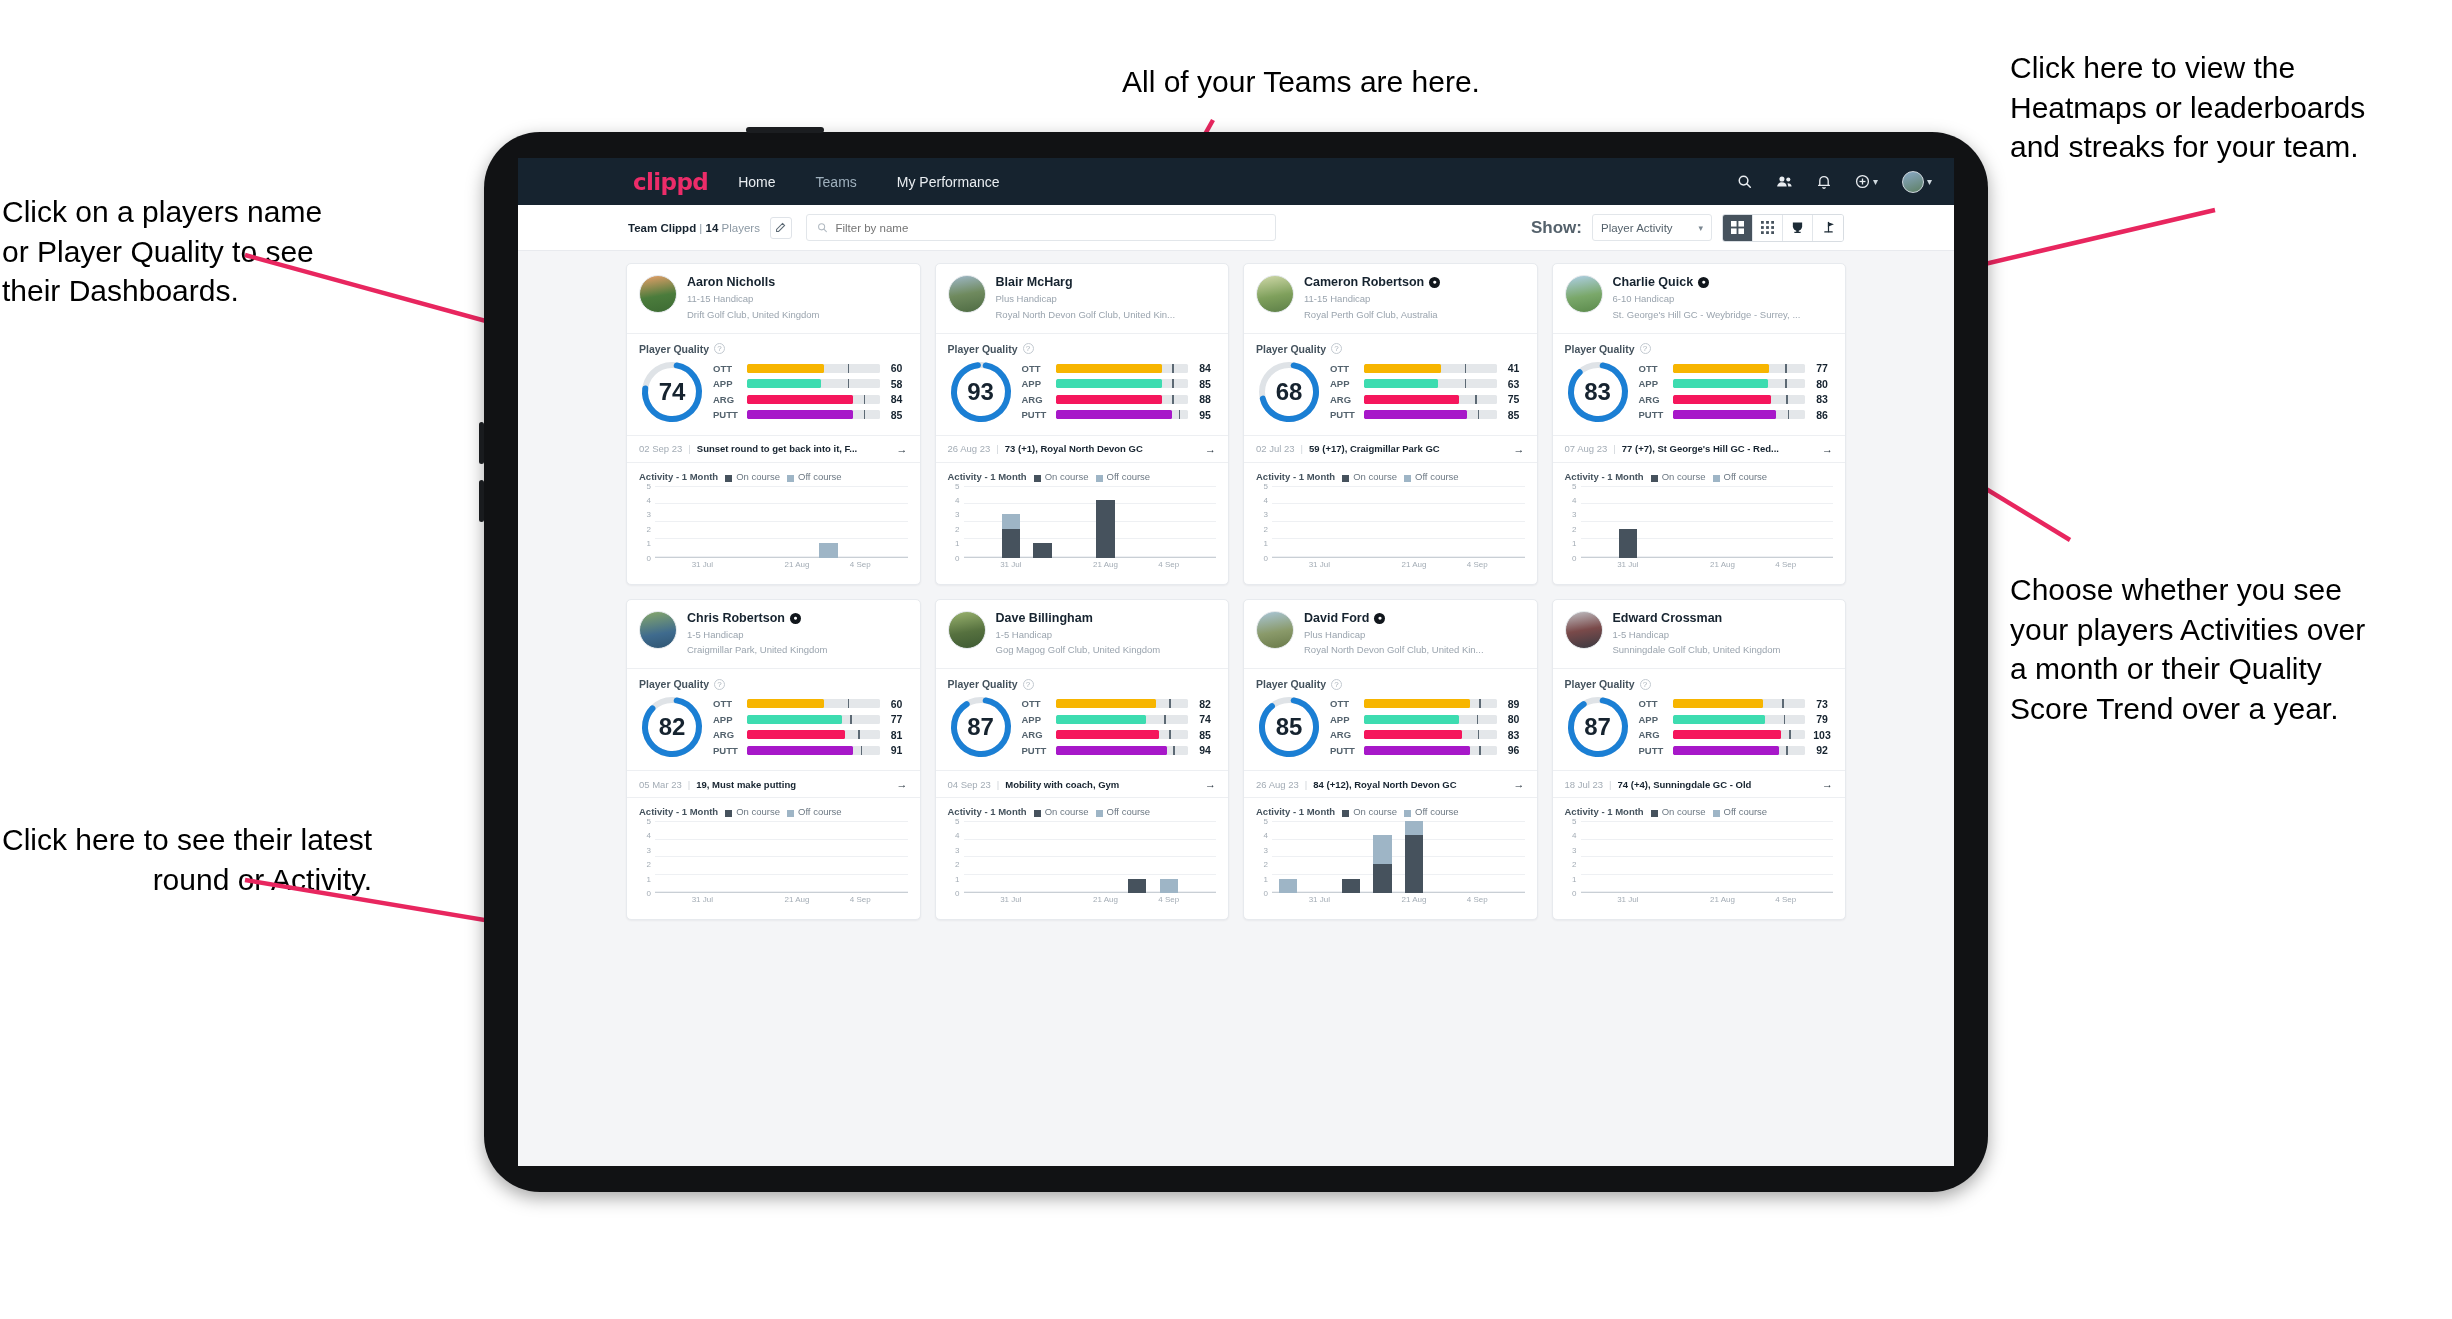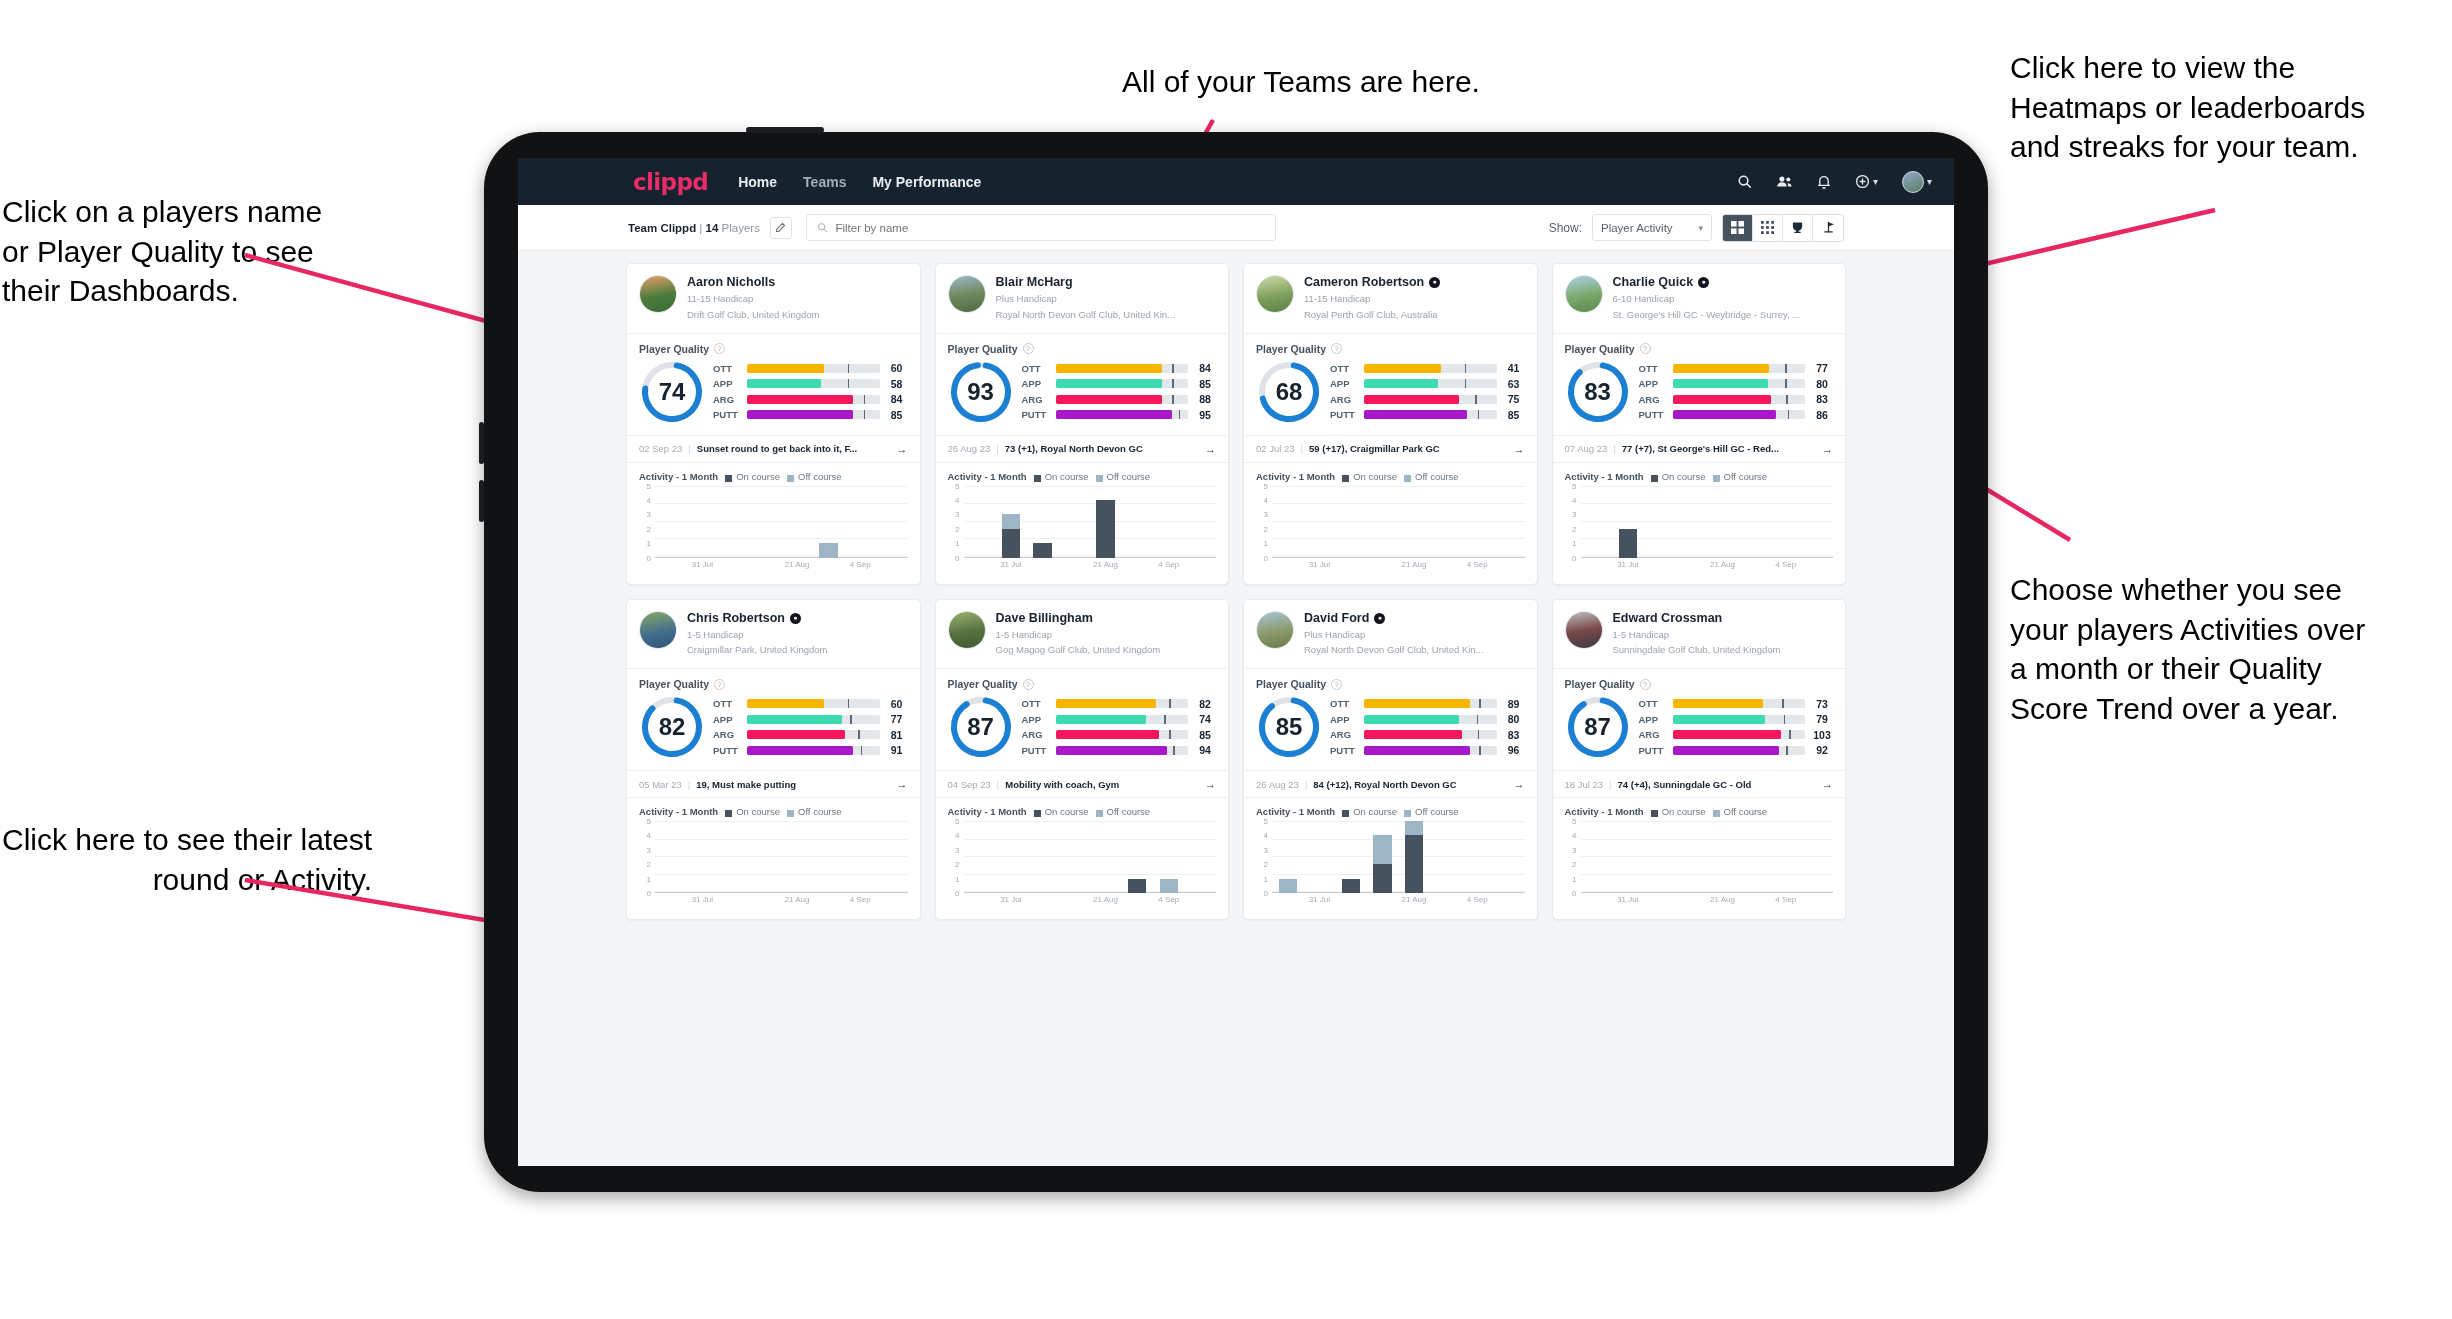--- a/index.html
+++ b/index.html
@@ -62,21 +62,21 @@
   .navbar {
     height: 47px; background: #16232f;
     display: flex; align-items: center;
     padding: 0 22px 0 0;
   }
   .brand {
     color: #ec2c69; font-size: 23px; font-weight: 700;
     letter-spacing: -0.6px; margin-left: 115px; margin-right: 30px;
     font-family: "DejaVu Sans", sans-serif;
   }
-  .nav-links { display: flex; gap: 26px; align-items: flex-end; font-weight: bold; }
+  .nav-links { display: flex; gap: 40px; align-items: flex-end; }
   .nav-link { color: #e9edf1; font-size: 14px; }
   .nav-link.dim { color: #9fb0bd; }
   .nav-right { margin-left: auto; display: flex; align-items: center; gap: 24px; }
   .nav-icon { color: #e9edf1; display: flex; align-items: center; }
   .avatar-nav {
     width: 22px; height: 22px; border-radius: 50%;
     background: linear-gradient(160deg,#8aa9c6,#5d7f63);
     border: 1px solid #cfd8de;
   }
   .caret { color: #cfd8de; font-size: 10px; margin-left: 3px; }
@@ -119,21 +119,21 @@
   .search-wrap {
     flex: 0 1 470px; height: 27px; margin-left: 14px;
     border: 1px solid #e2e6ea; border-radius: 3px; background: #fff;
     display: flex; align-items: center; padding: 0 10px; gap: 8px;
   }
   .search-input {
     border: 0; outline: 0; font-size: 11.5px; color: #9aa5af;
     font-family: "Liberation Sans", sans-serif; width: 100%; background: transparent;
   }
   .show-group { margin-left: auto; display: flex; align-items: center; gap: 10px; }
-  .show-label { font-size: 12px; color: #55626c; }
+  .show-label { font-size: 17px; color: #55626c; font-weight: bold; }
   .select-box {
     width: 120px; height: 27px; border: 1px solid #e2e6ea; border-radius: 3px;
     display: flex; align-items: center; justify-content: space-between;
     padding: 0 8px; font-size: 11.5px; color: #55626c; background: #fff;
   }
   .viewtoggle { display: flex; border: 1px solid #d8dde2; border-radius: 3px; overflow: hidden; height: 28px; }
   .vt {
     width: 30px; display: flex; align-items: center; justify-content: center;
     border-right: 1px solid #e2e6ea; background: #fff;
   }

